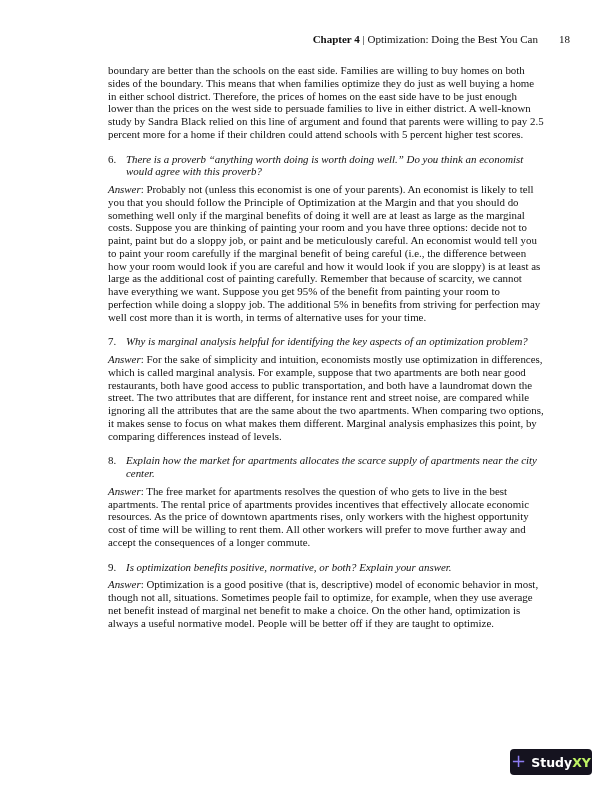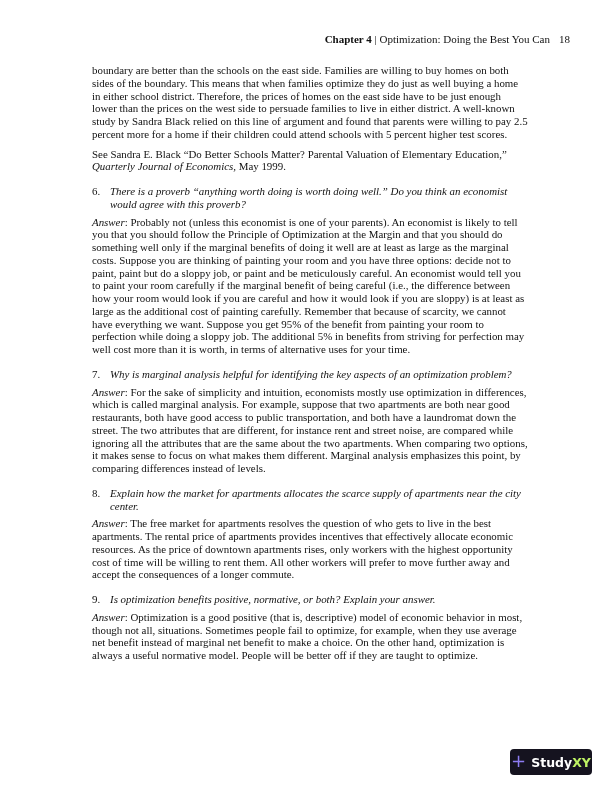--- a/index.html
+++ b/index.html
@@ -1,40 +1,39 @@
 <!DOCTYPE html>
 <html><head>
 <meta charset="utf-8">
 <style>
   html, body { margin: 0; padding: 0; background: #ffffff; }
   body { width: 612px; height: 792px; position: relative; overflow: hidden; font-family: "Liberation Serif", "DejaVu Serif", serif; color: #111; }
   .header { position: absolute; top: 33px; right: 42px; font-size: 11px; white-space: nowrap; }
   .header b { font-weight: bold; }
-  .header .pg { margin-left: 9px; }
-  .content { position: absolute; left: 92px; top: 64px; width: 436px; font-size: 10.9px; line-height: 12.75px; }
+  .header .pg { margin-left: 21px; }
+  .content { position: absolute; left: 108px; top: 64px; width: 436px; font-size: 10.9px; line-height: 12.75px; }
   p { margin: 0 0 7px 0; }
   .q { display: flex; margin: 0 0 5px 0; }
   .q .num { width: 18px; flex: none; }
   .q .txt { flex: 1; font-style: italic; }
   .gap { height: 5px; }
   i { font-style: italic; }
   .badge { position: absolute; left: 510px; top: 749px; width: 82px; height: 26px; background: #15131f; border-radius: 4px; display: flex; align-items: center; justify-content: center; gap: 5px; font-family: "DejaVu Sans", sans-serif; font-weight: bold; font-size: 12.5px; color: #fff; }
   .badge .plus { color: #8d7cf2; font-weight: normal; font-size: 18px; line-height: 1; margin-top: -2px; }
   .badge .xy { color: #bef264; }
 </style>
 </head>
 <body>
 
 <div class="header">
   <b>Chapter 4</b><span> | </span><span>Optimization: Doing the Best You Can</span><span class="pg">18</span>
 </div>
 
 <div class="content">
   <p>boundary are better than the schools on the east side. Families are willing to buy homes on both sides of the boundary. This means that when families optimize they do just as well buying a home in either school district. Therefore, the prices of homes on the east side have to be just enough lower than the prices on the west side to persuade families to live in either district. A well-known study by Sandra Black relied on this line of argument and found that parents were willing to pay 2.5 percent more for a home if their children could attend schools with 5 percent higher test scores.</p>
-  <p><span>See Sandra E. Black “Do Better Schools Matter? Parental Valuation of Elementary Education,” </span><i>Quarterly Journal of Economics,</i><span> May 1999.</span></p>
   <div class="gap"></div>
 
   <div class="q">
       <span class="num">6.</span>
       <span class="txt">There is a proverb “anything worth doing is worth doing well.” Do you think an economist would agree with this proverb?</span>
     </div>
   <p><i>Answer</i><span>: Probably not (unless this economist is one of your parents).  An economist is likely to tell you that you should follow the Principle of Optimization at the Margin and that you should do something well only if the marginal benefits of doing it well are at least as large as the marginal costs. Suppose you are thinking of painting your room and you have three options: decide not to paint, paint but do a sloppy job, or paint and be meticulously careful. An economist would tell you to paint your room carefully if the marginal benefit of being careful (i.e., the difference between how your room would look if you are careful and how it would look if you are sloppy) is at least as large as the additional cost of painting carefully. Remember that because of scarcity, we cannot have everything we want.  Suppose you get 95% of the benefit from painting your room to perfection while doing a sloppy job.  The additional 5% in benefits from striving for perfection may well cost more than it is worth, in terms of alternative uses for your time.</span></p>
   <div class="gap"></div>
 
   <div class="q">

